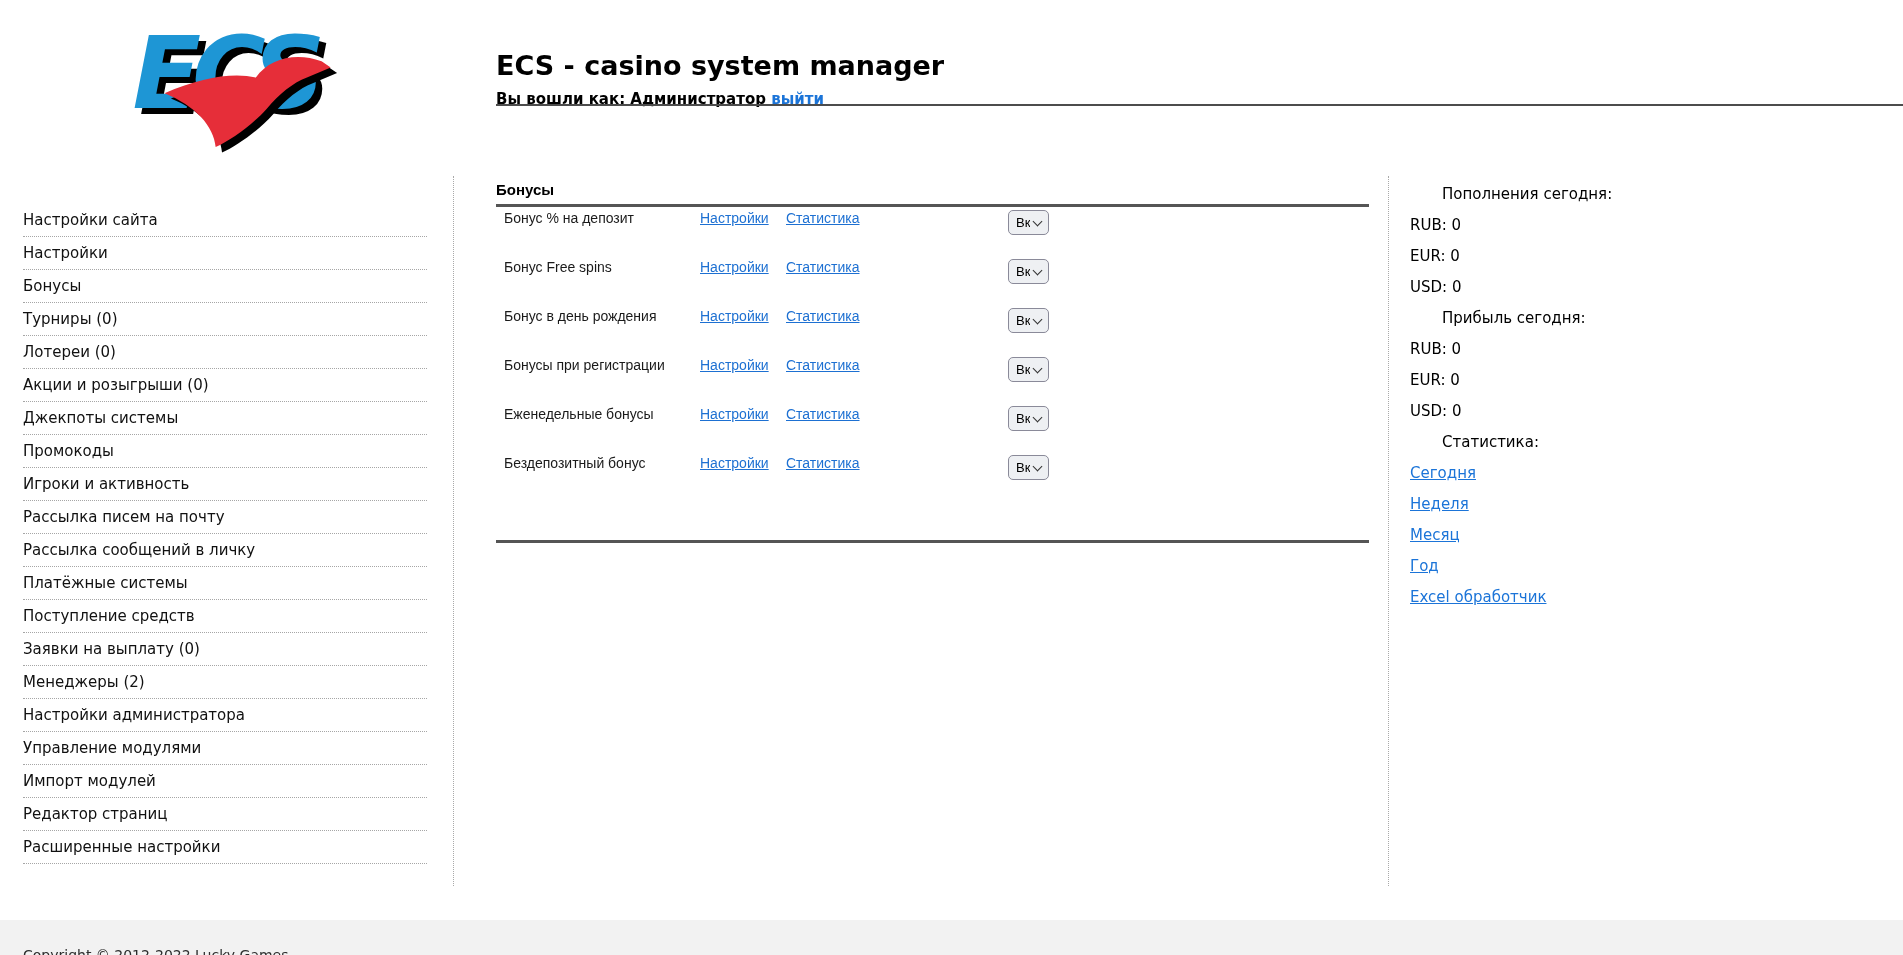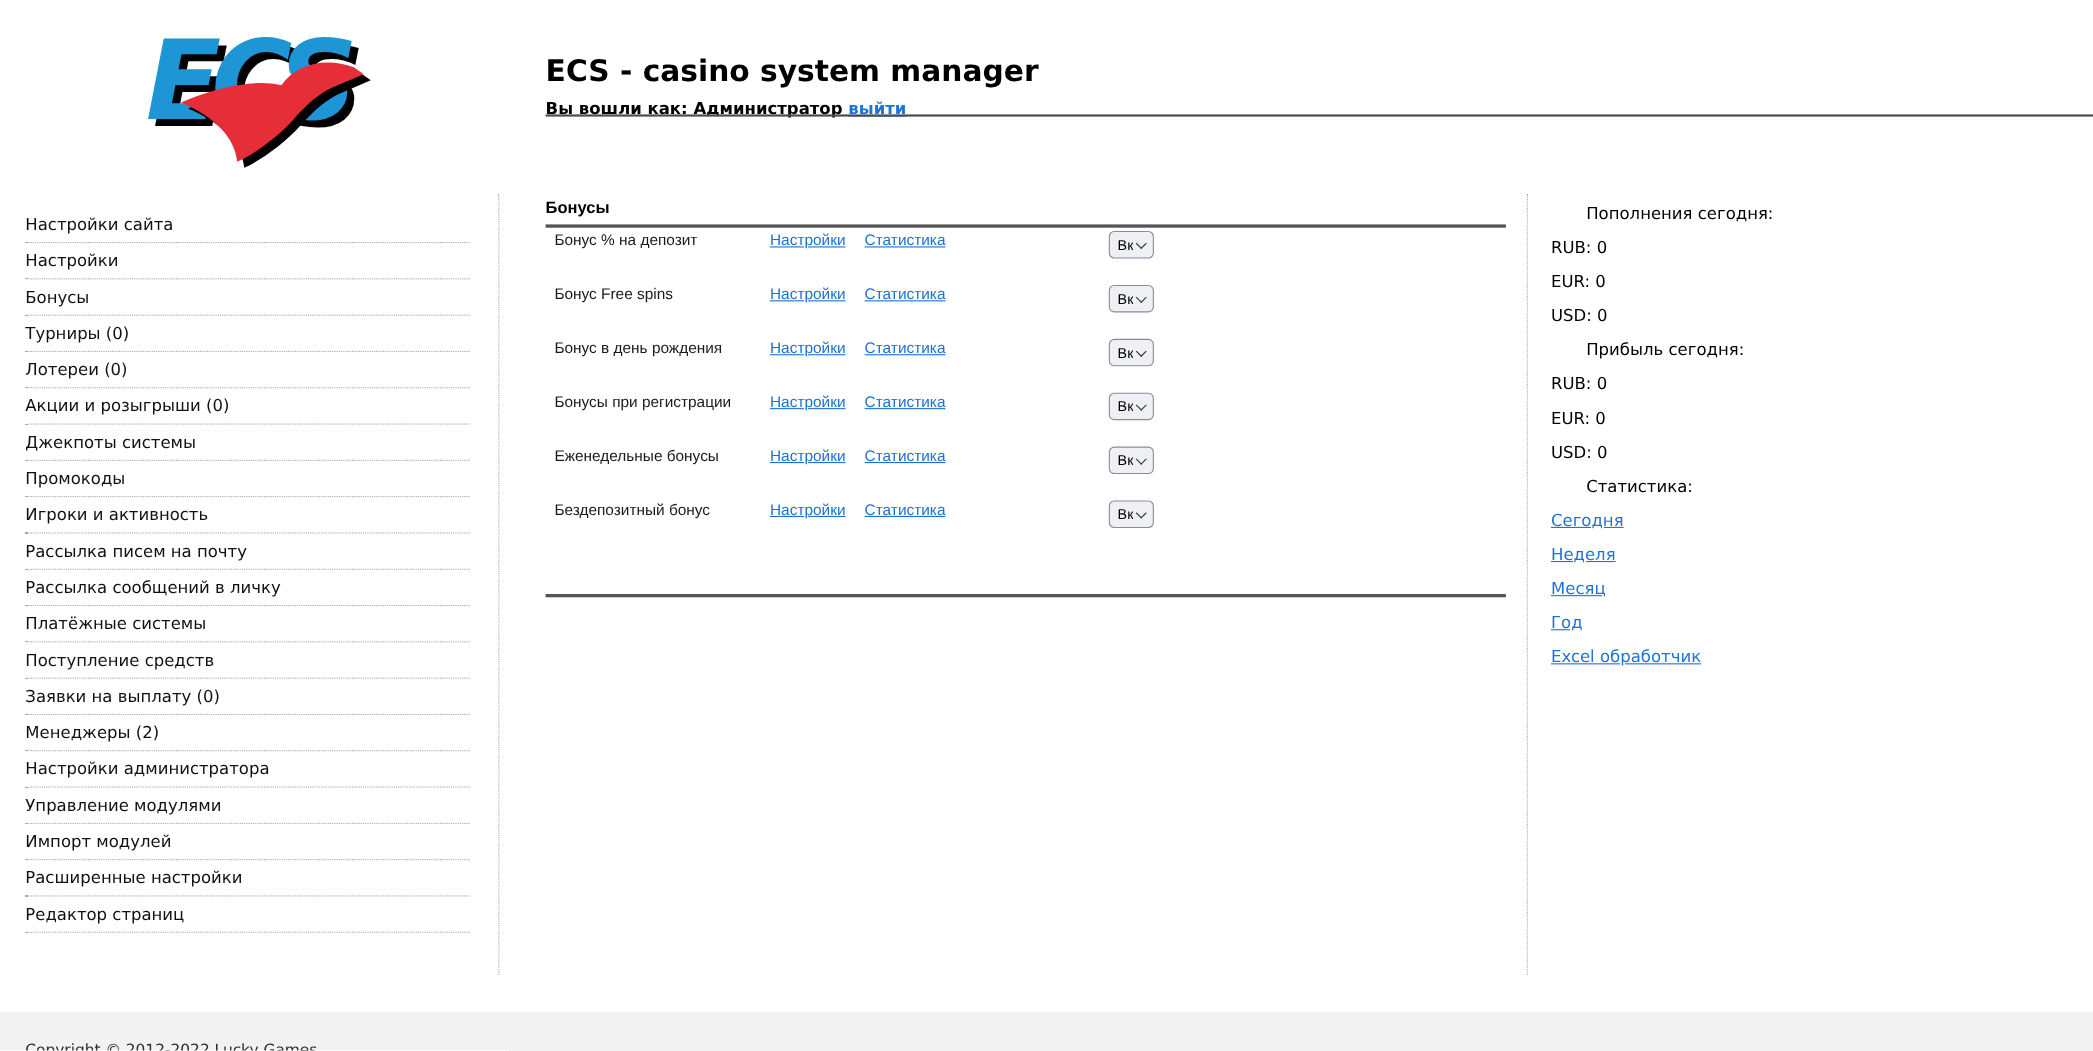--- a/index.html
+++ b/index.html
@@ -11,21 +11,21 @@
   }
   
   .logo{position:absolute;left:128px;top:14px;width:210px;height:140px;}
   .title-block{position:absolute;left:496px;top:38px;margin-top:12px;}
   .app-title{font-size:27px;font-weight:bold;letter-spacing:0px;white-space:nowrap;}
   .login-line{margin-top:9px;font-size:15px;font-weight:bold;}
   .login-line a{color:#1b74d8;text-decoration:underline;font-weight:bold;}
   .top-rule{position:absolute;left:496px;right:0;top:104px;height:2px;background:#4c4c4c;}
 
   
-  .sidebar{position:absolute;left:23px;top:188px;width:404px;list-style:none;margin:0;padding:0;}
+  .sidebar{position:absolute;left:23px;top:204px;width:404px;list-style:none;margin:0;padding:0;}
   .sidebar li{
     box-sizing:border-box;height:33px;padding-top:7px;
     border-bottom:1px dotted #a6a6a6;
     font-size:15px;line-height:19px;color:#111;cursor:pointer;white-space:nowrap;
   }
   .vdots{position:absolute;top:176px;height:710px;width:0;border-left:1px dotted #a9a9a9;}
   .vdots.v1{left:453px;}
   .vdots.v2{left:1388px;}
   .section-title{position:absolute;left:496px;top:181px;font-size:15px;font-weight:bold;font-family:"Liberation Sans", sans-serif;}
   .rule{position:absolute;height:3px;background:#555;left:496px;width:873px;}
@@ -94,22 +94,22 @@
   <li>Игроки и активность</li>
   <li>Рассылка писем на почту</li>
   <li>Рассылка сообщений в личку</li>
   <li>Платёжные системы</li>
   <li>Поступление средств</li>
   <li>Заявки на выплату (0)</li>
   <li>Менеджеры (2)</li>
   <li>Настройки администратора</li>
   <li>Управление модулями</li>
   <li>Импорт модулей</li>
+  <li>Редактор страниц</li>
   <li>Расширенные настройки</li>
-  <li>Редактор страниц</li>
 </ul>
 
 <div class="vdots v1"></div>
 <div class="vdots v2"></div>
 
 <div class="section-title">Бонусы</div>
 <div class="rule r-top"></div>
 
 <div class="rows">
 

